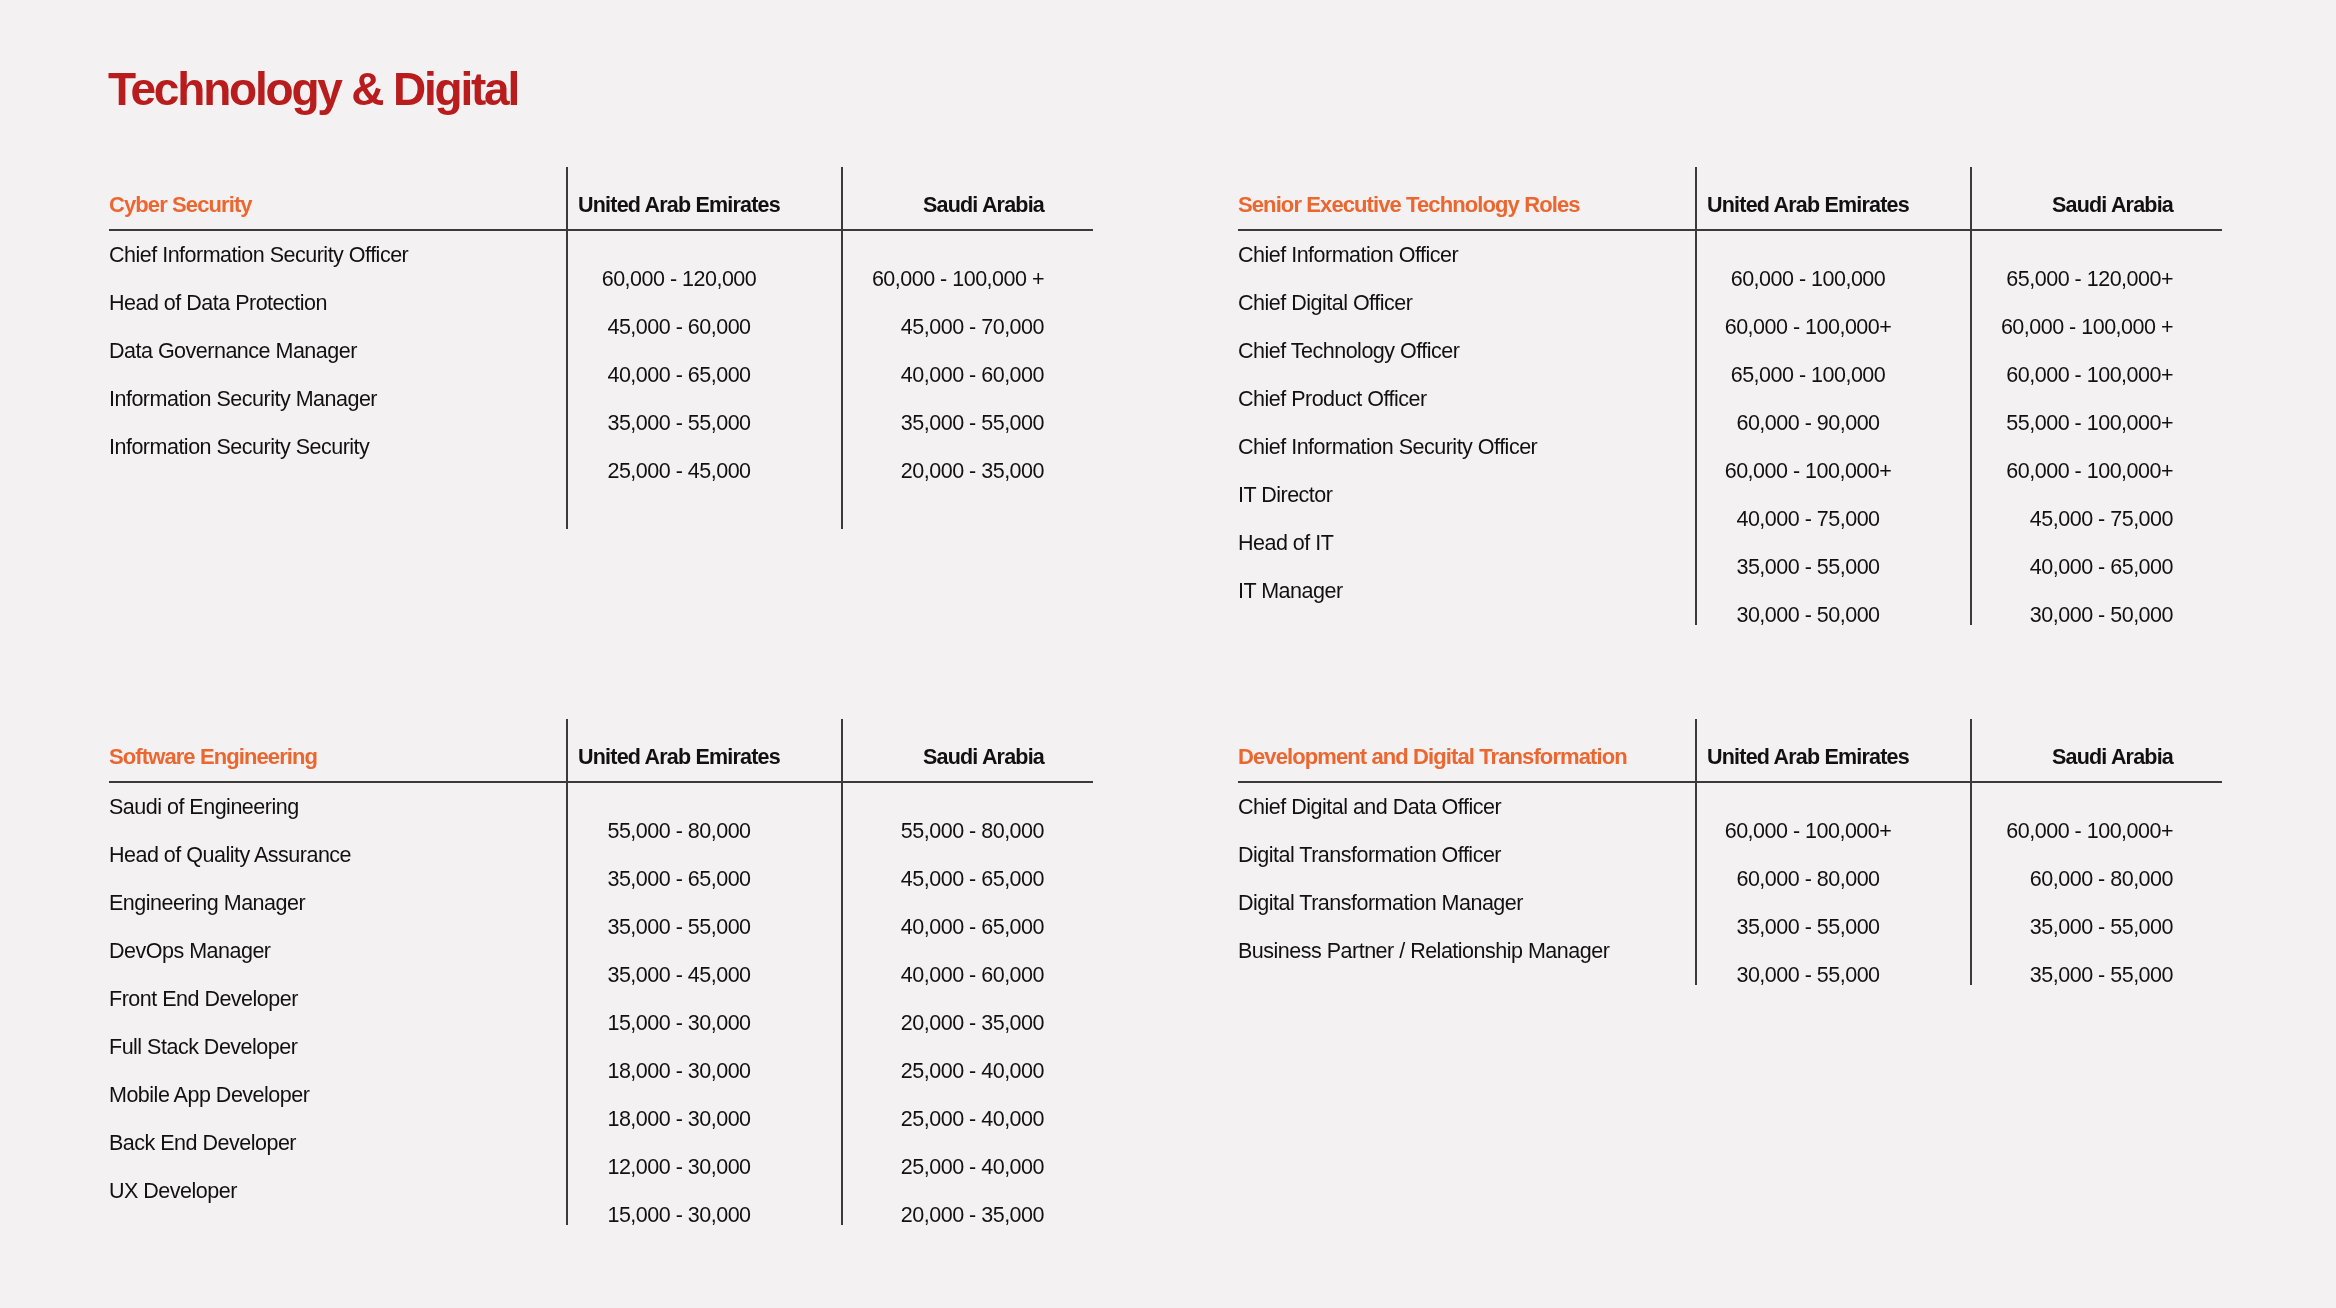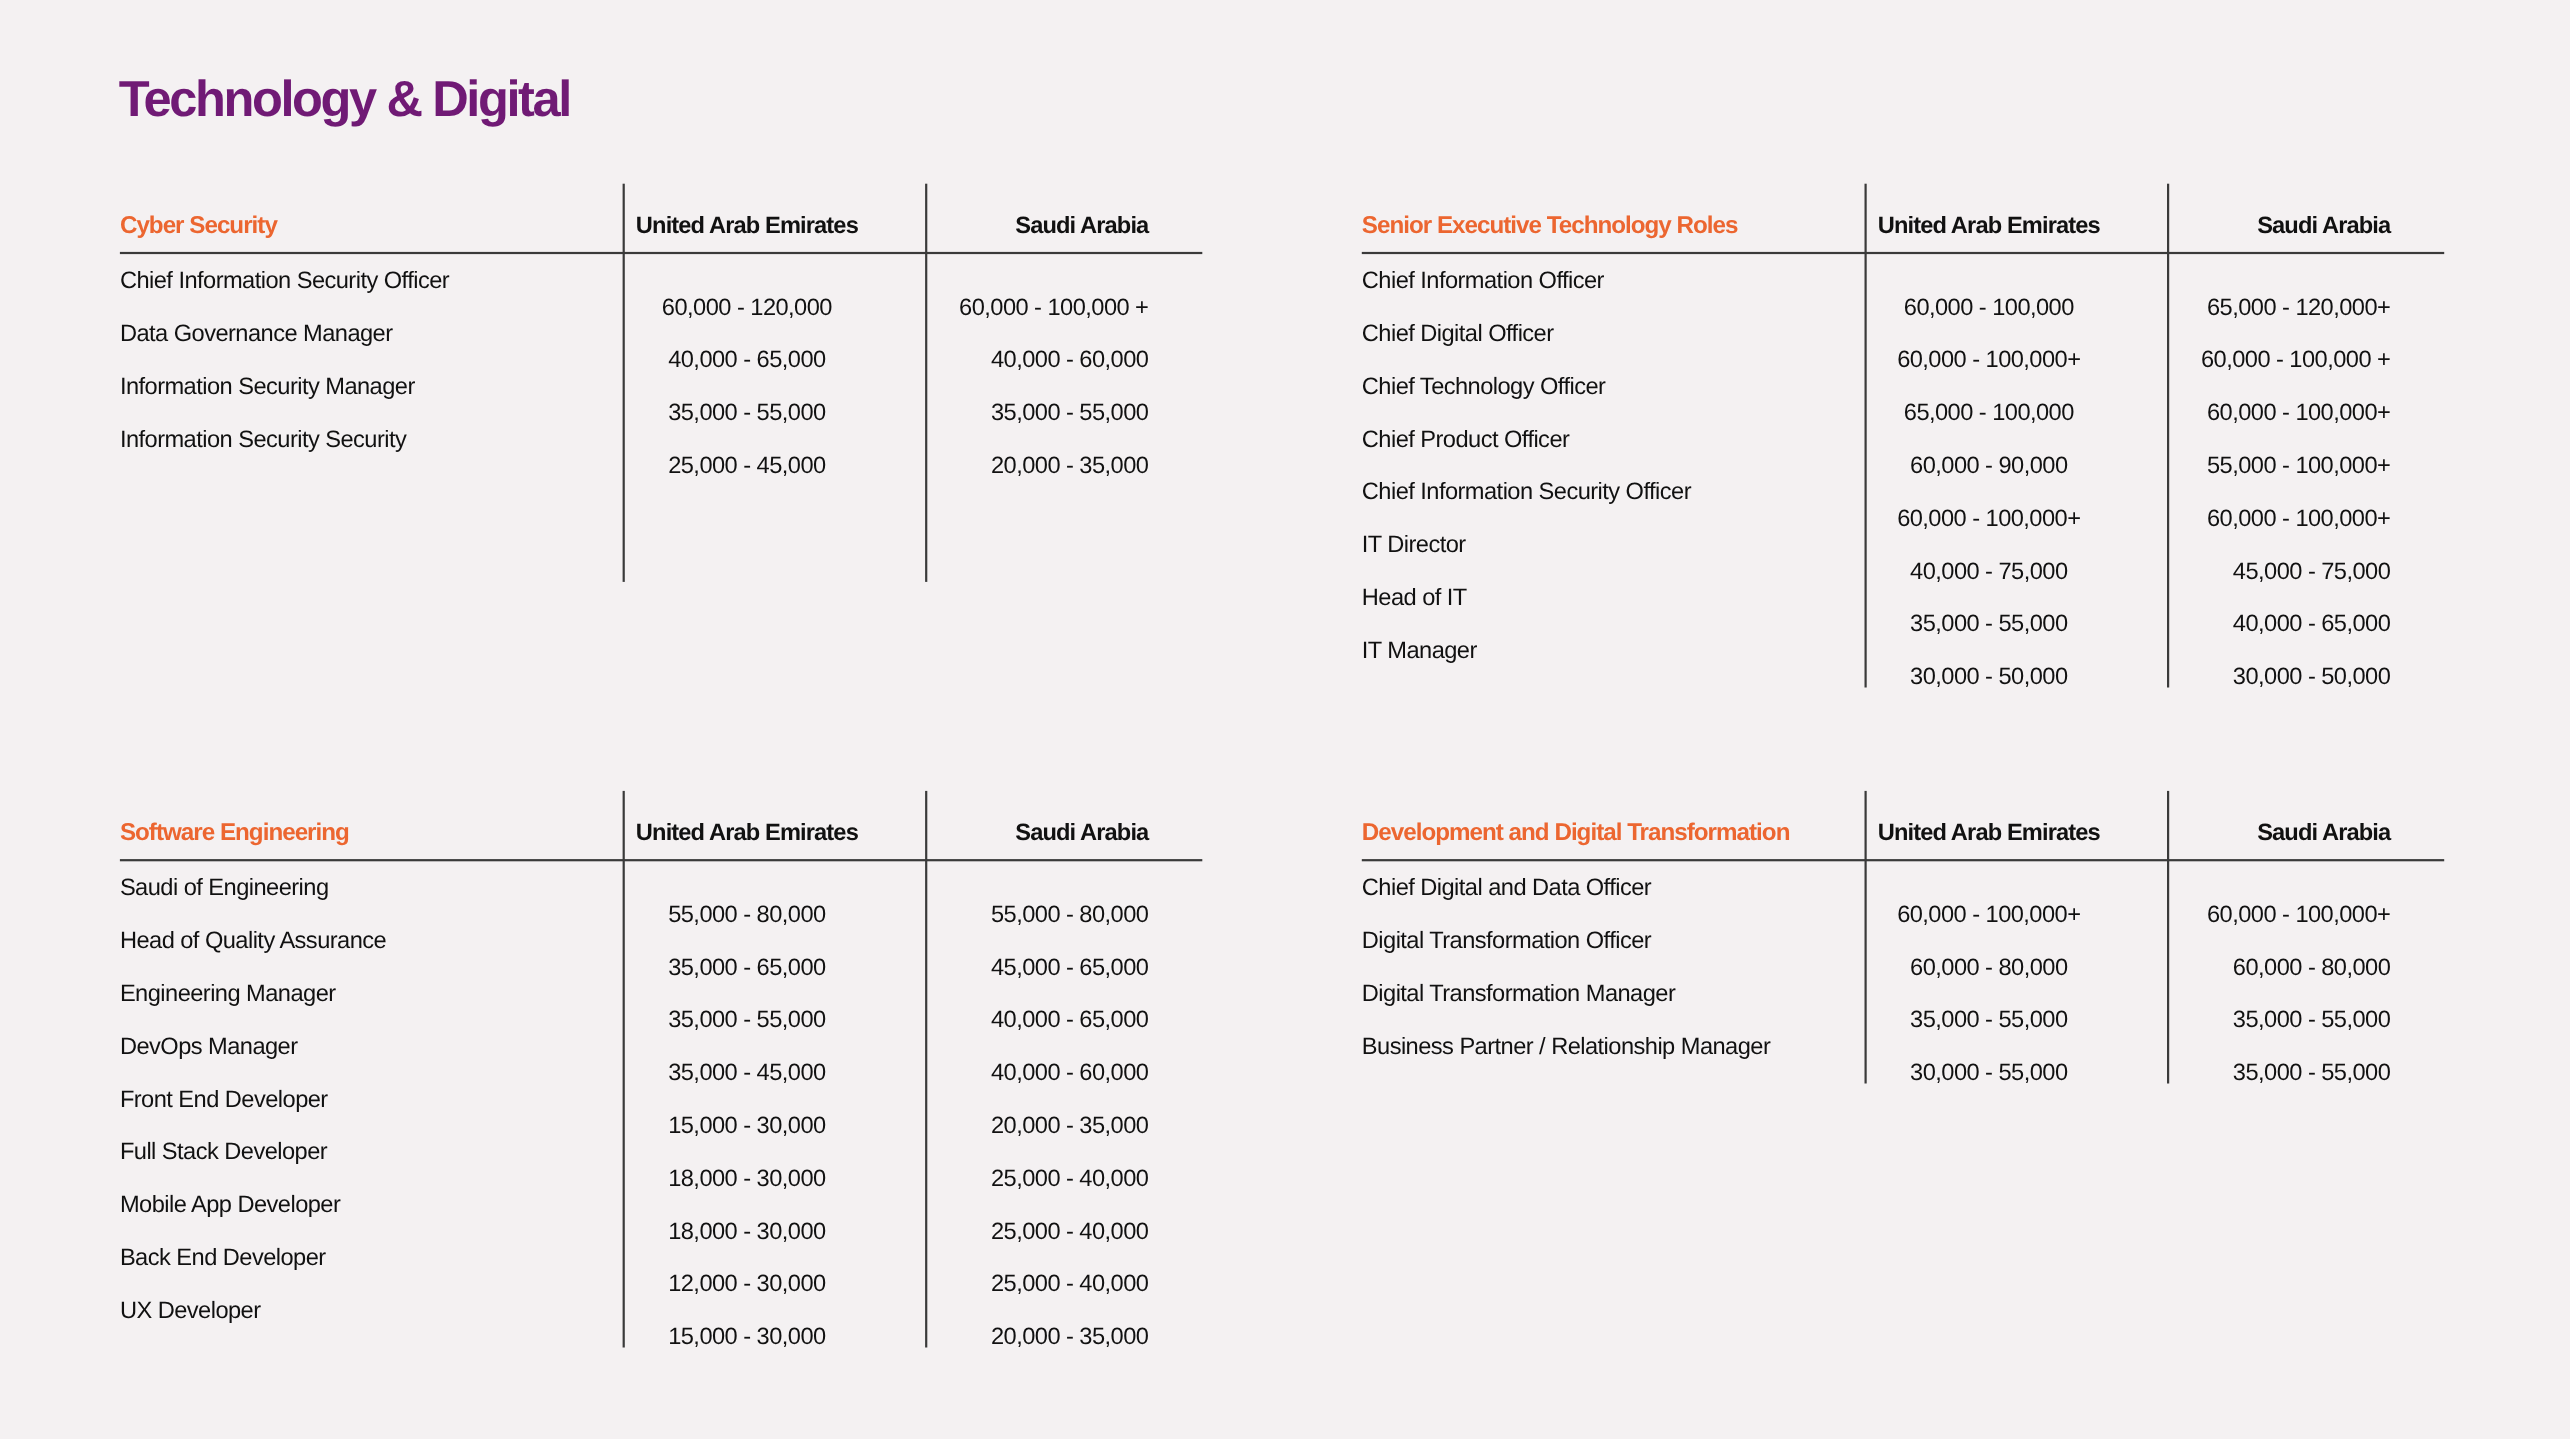--- a/index.html
+++ b/index.html
@@ -9,21 +9,21 @@
     font-family: "Liberation Sans", sans-serif;
     color: #111;
     position: relative;
     overflow: hidden;
   }
   .page-title {
     position: absolute;
     left: 108px; top: 62px;
     font-size: 46px; font-weight: 700;
     letter-spacing: -2.2px;
-    color: #701a75;
+    color: #b91c1c;
     margin: 0;
   }
   .salary-table {
     position: absolute;
     width: 984px;
   }
   .tbl-head {
     position: relative;
     height: 48px;
     border-bottom: 2px solid #3a3a3a;
@@ -69,20 +69,25 @@
     <span class="col-uae col-header">United Arab Emirates</span>
     <span class="col-ksa col-header">Saudi Arabia</span>
   </div>
   <div class="tbl-body">
       <div class="tbl-row">
         <span class="col-role">Chief Information Security Officer</span>
         <span class="col-uae">60,000 - 120,000</span>
         <span class="col-ksa">60,000 - 100,000 +</span>
       </div>
       <div class="tbl-row">
+        <span class="col-role">Head of Data Protection</span>
+        <span class="col-uae">45,000 - 60,000</span>
+        <span class="col-ksa">45,000 - 70,000</span>
+      </div>
+      <div class="tbl-row">
         <span class="col-role">Data Governance Manager</span>
         <span class="col-uae">40,000 - 65,000</span>
         <span class="col-ksa">40,000 - 60,000</span>
       </div>
       <div class="tbl-row">
         <span class="col-role">Information Security Manager</span>
         <span class="col-uae">35,000 - 55,000</span>
         <span class="col-ksa">35,000 - 55,000</span>
       </div>
       <div class="tbl-row">

